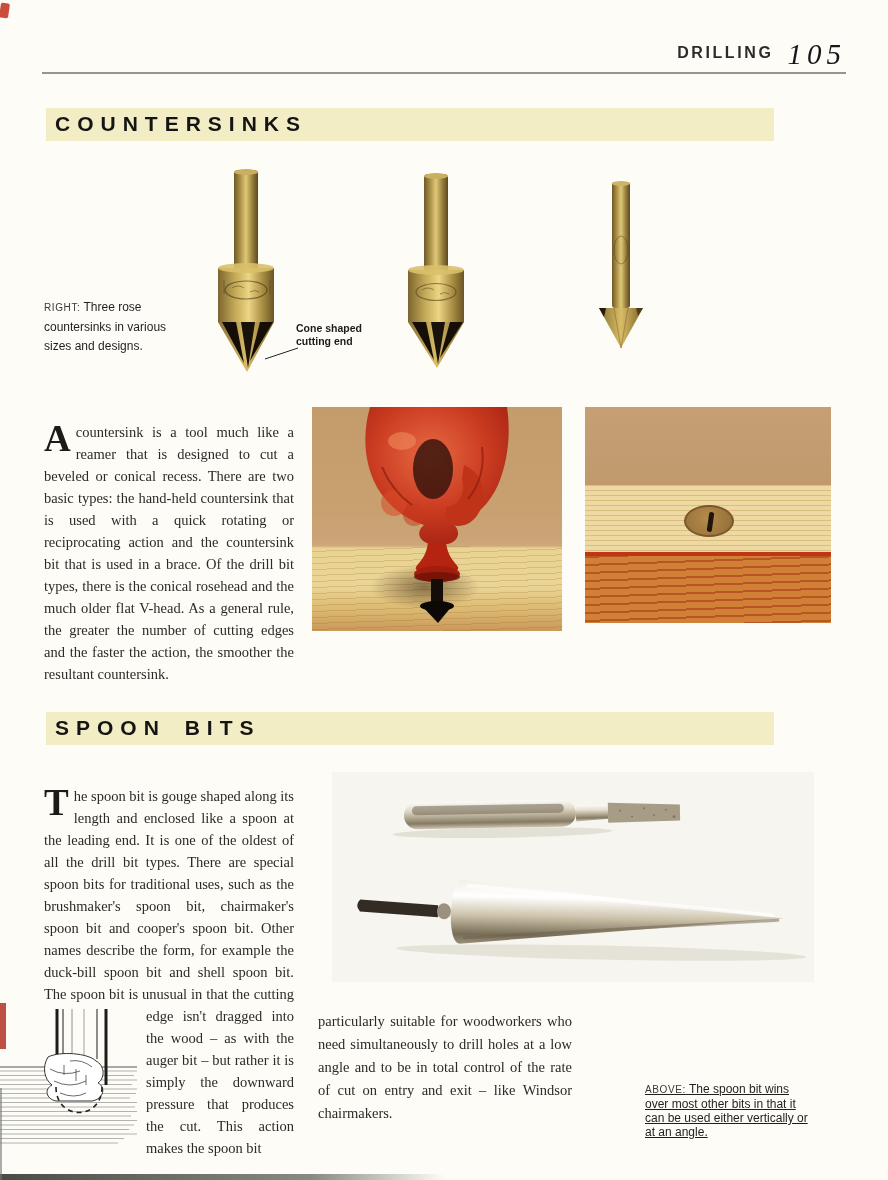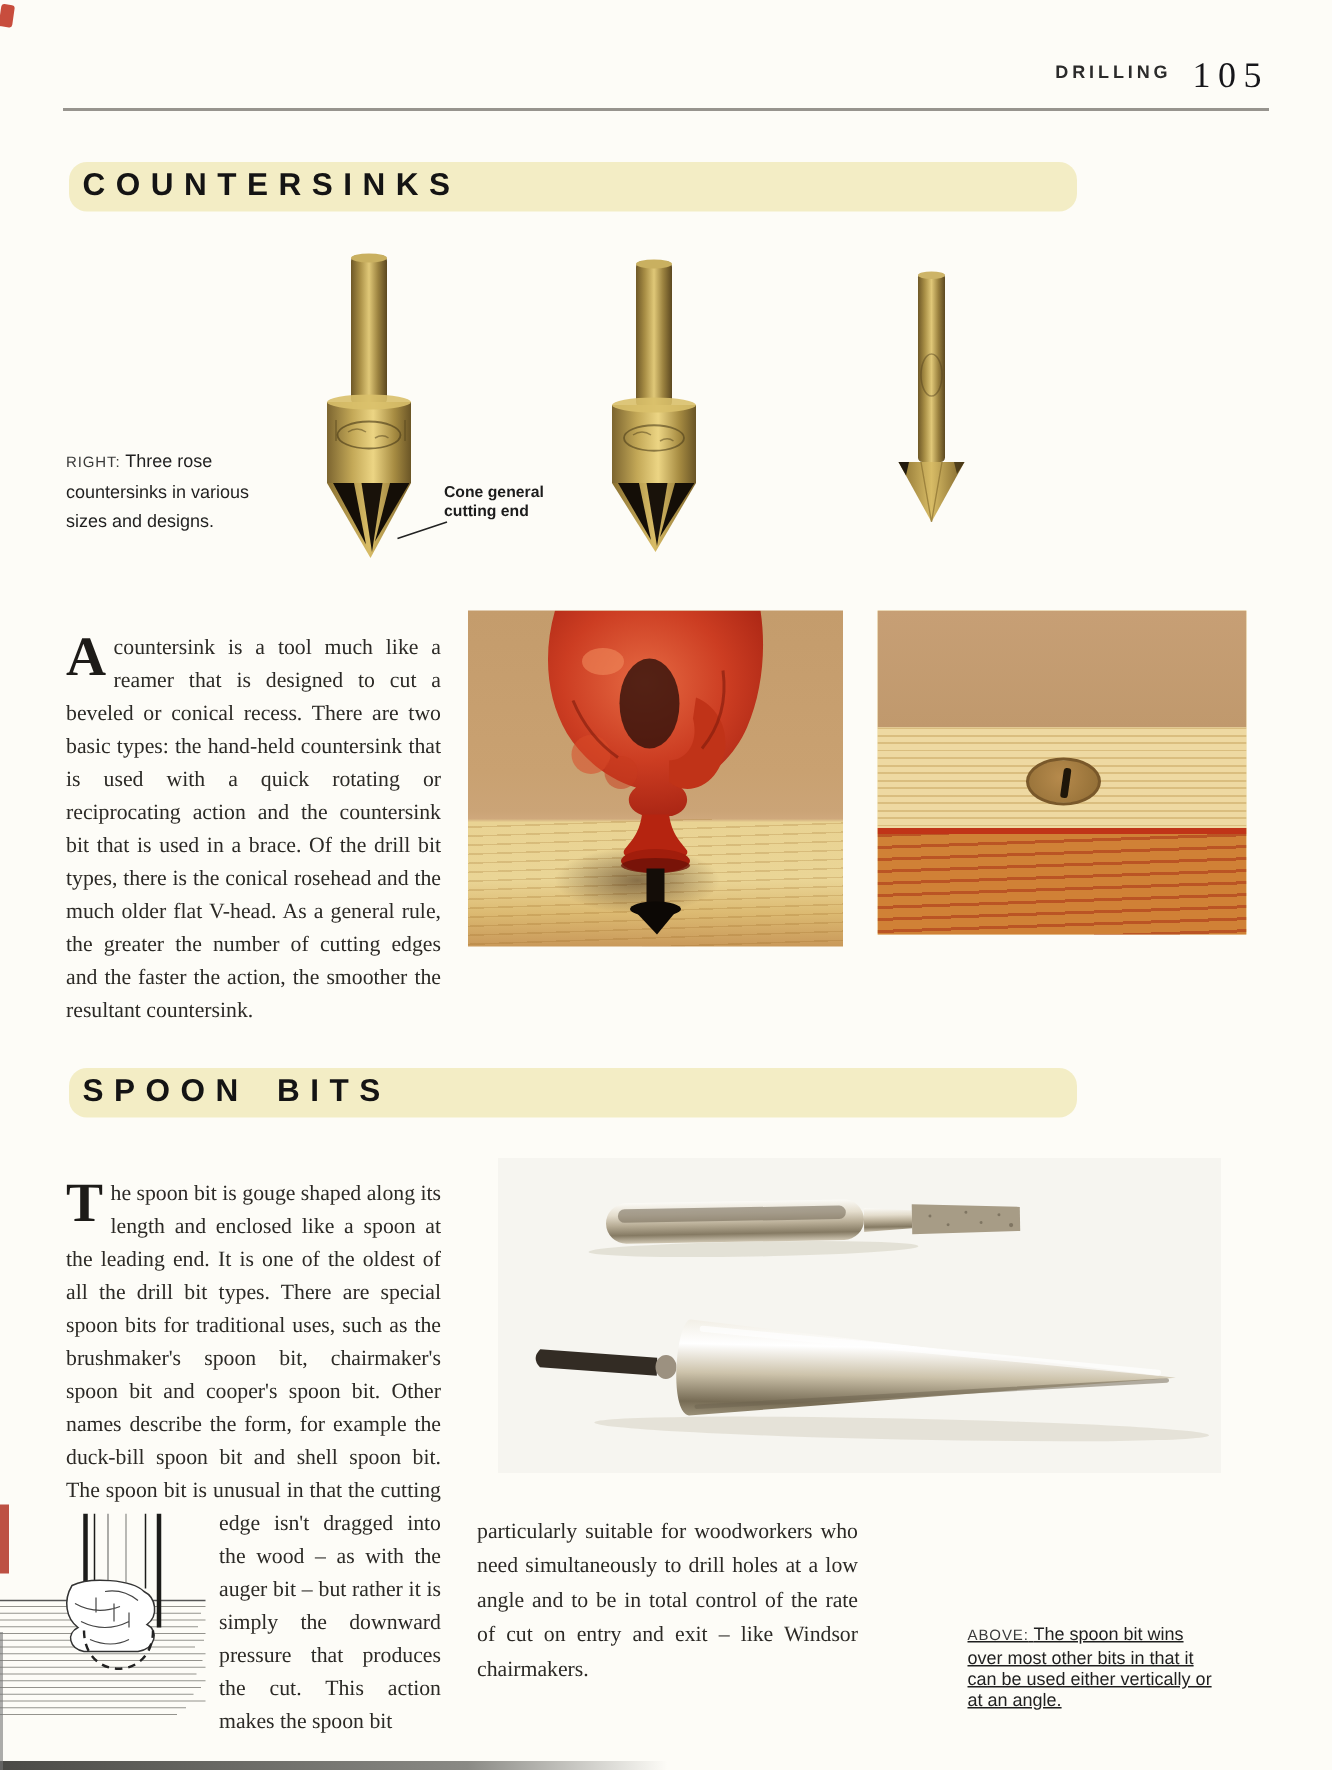--- a/index.html
+++ b/index.html
@@ -4,31 +4,31 @@
 <style>
   html,body{margin:0;padding:0;background:#e9e9e6;}
   .page{
     position:relative;width:888px;height:1180px;margin:0 auto;
     background:#fdfcf7;overflow:hidden;
     font-family:"Liberation Serif",serif;color:#2c2a26;
   }
   
   .runhead{position:absolute;left:42px;top:38px;width:804px;text-align:right;}
   .runhead .section{
-    font-family:"Liberation Sans",sans-serif;font-size:12px;font-weight:700;
+    font-family:"Liberation Sans",sans-serif;font-size:16px;font-weight:700;
     letter-spacing:2.6px;color:#2b2b2b;vertical-align:6px;
   }
   .runhead .pagenum{
-    font-family:"Liberation Serif",serif;font-size:24px;
+    font-family:"Liberation Serif",serif;font-style:italic;font-size:29px;
     letter-spacing:5px;color:#16161a;margin-left:10px;
   }
   .head-rule{position:absolute;left:42px;top:72px;width:804px;height:1.5px;background:#97948e;}
   
   .band{
-    position:absolute;left:46px;width:672px;height:33px;background:#f3edc5;border-radius:12px;
+    position:absolute;left:46px;width:728px;height:33px;background:#f3edc5;
   }
   .band h1{
     margin:0;padding:4px 0 0 9px;
     font-family:"Liberation Sans",sans-serif;font-size:21px;font-weight:700;
     letter-spacing:7px;word-spacing:6px;color:#141414;
   }
   .band-countersinks{top:108px;}
   .band-spoon{top:712px;}
   
   .body-para{
@@ -205,21 +205,21 @@
     <path d="M26,168 L19,128 M26,168 L33,128" stroke="#8a7030" stroke-width=".9" fill="none" opacity=".7"></path>
     <polygon points="4,128 11,128 9,137" fill="#221a0e"></polygon>
     <polygon points="41,128 48,128 43,136" fill="#33270f" opacity=".7"></polygon>
   </svg>
 
   <div class="cap cap-left-fig">
     <span class="lead">RIGHT:</span>
     <span>Three rose countersinks in various sizes and designs.</span>
   </div>
 
-  <div class="callout">Cone general cutting end</div>
+  <div class="callout">Cone shaped cutting end</div>
   <svg class="callout-line" width="38" height="18">
     <line x1="36" y1="4" x2="3" y2="15" stroke="#222" stroke-width="1"></line>
   </svg>
 
   <p class="body-para para-countersinks"><span class="dropcap">A</span><span>countersink is a tool much like a reamer that is designed to cut a beveled or conical recess. There are two basic types: the hand-held countersink that is used with a quick rotating or reciprocating action and the countersink bit that is used in a brace. Of the drill bit types, there is the conical rosehead and the much older flat V-head. As a general rule, the greater the number of cutting edges and the faster the action, the smoother the resultant countersink.</span></p>
 
   <div class="photo photo1">
     <div class="plank-grain"></div>
     <div class="bore-shadow"></div>
     <svg width="250" height="224" viewBox="0 0 250 224" style="position:absolute;left:0;top:0">

